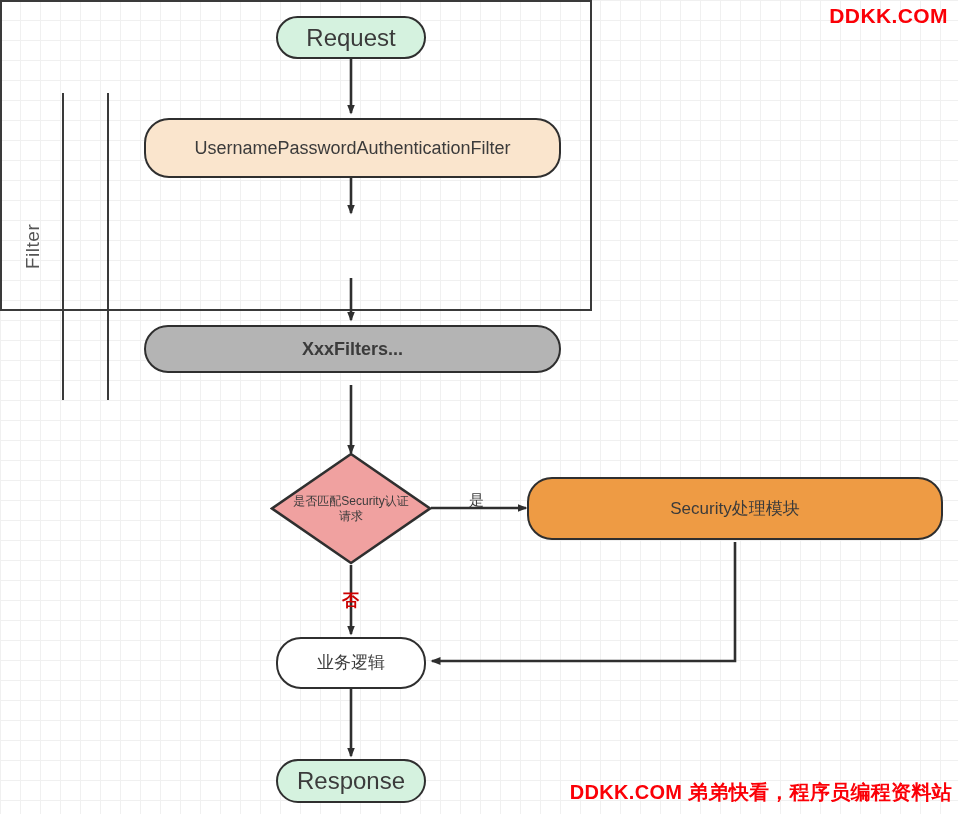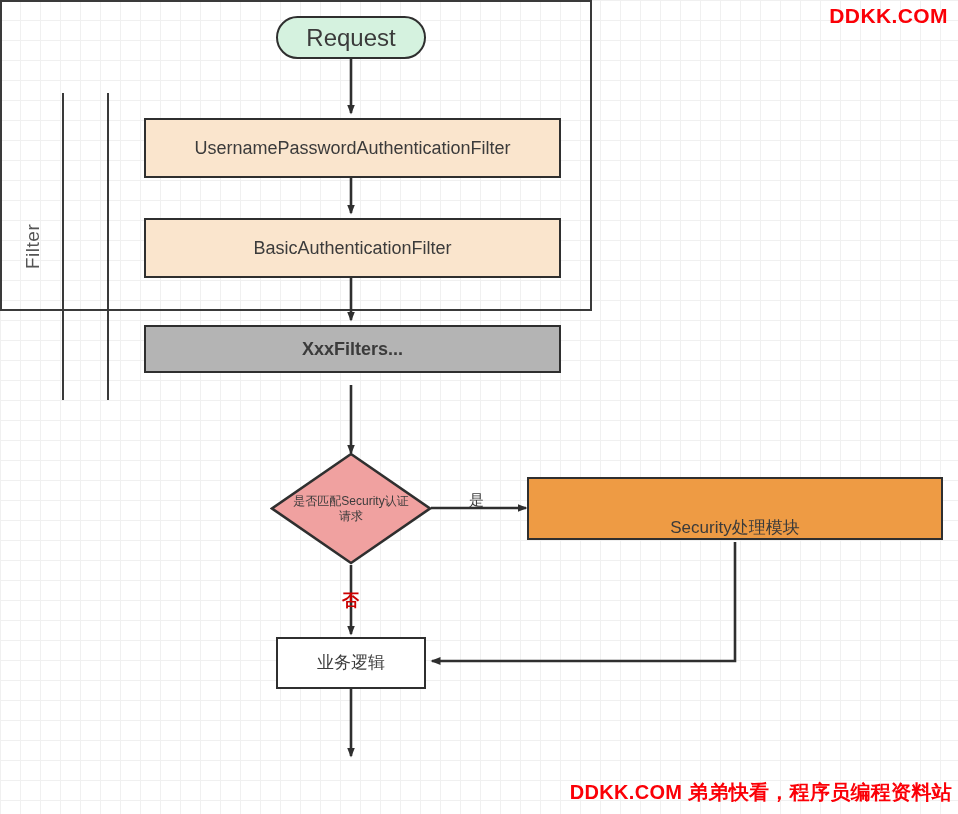--- a/index.html
+++ b/index.html
@@ -27,20 +27,21 @@
   }
   .node {
     position: absolute;
     box-sizing: border-box;
     display: flex;
     align-items: center;
     justify-content: center;
     text-align: center;
     color: #3b3b3b;
     line-height: 1.25;
+    border-radius: 25px;
   }
   .terminator {
     border: 2px solid #2f2f2f;
     border-radius: 24px;
     background: #d5f2df;
     font-size: 24px;
   }
   .filter-box {
     border: 2px solid #2f2f2f;
     background: #fae5cd;
@@ -71,21 +72,20 @@
   }
   .process-box {
     border: 2px solid #2f2f2f;
     background: #ffffff;
     font-size: 17px;
   }
   .process-box.orange {
     background: #ee9b44;
     border-color: #2f2f2f;
     font-size: 17px;
-    align-items: flex-end;
   }
   .diamond-wrap {
     position: absolute;
   }
   .diamond-wrap svg { display: block; }
   .diamond-text {
     position: absolute;
     inset: 0;
     display: flex;
     align-items: center;
@@ -162,23 +162,20 @@
   <div class="swimlane-divider" style="left:62px; top:93px; height:307px;"></div>
   <div class="swimlane-divider" style="left:107px; top:93px; height:307px;"></div>
   <div class="swimlane-label" style="left:4px; top:93px; width:58px; height:307px;">
     <span>Filter</span>
   </div>
 
   <div class="node filter-box" style="left:144px; top:118px; width:417px; height:60px;">
     <span>UsernamePasswordAuthenticationFilter</span>
   </div>
 
-  <div class="node filter-box" style="left:144px; top:218px; width:417px; height:60px;">
-    <span>BasicAuthenticationFilter</span>
-  </div>
 
   <div class="node filter-box gray" style="left:144px; top:325px; width:417px; height:48px;font-weight:bold;">
     <span>XxxFilters...</span>
   </div>
 
   <div class="diamond-wrap" style="left:270px; top:452px; width:162px; height:113px;">
     <svg width="162" height="113">
       <polygon points="81,2 160,56.5 81,111 2,56.5" fill="#f0a1a0" stroke="#2f2f2f" stroke-width="2.6"></polygon>
     </svg>
     <div class="diamond-text">是否匹配Security认证请求</div>
@@ -189,17 +186,20 @@
   <div class="edge-label negative" style="left:342px; top:589px;">否</div>
 
   <div class="node process-box orange" style="left:527px; top:477px; width:416px; height:63px;">
     <span>Security处理模块</span>
   </div>
 
   <div class="node process-box" style="left:276px; top:637px; width:150px; height:52px;">
     <span>业务逻辑</span>
   </div>
 
+  <div class="node terminator" style="left:276px; top:759px; width:150px; height:44px;">
+    <span>Response</span>
+  </div>
 
   <div class="watermark top" style="right:10px; top:4px;">DDKK.COM</div>
   <div class="watermark bottom" style="right:6px; bottom:8px;">DDKK.COM 弟弟快看，程序员编程资料站</div>
 
 </div>
 
 </body></html>

